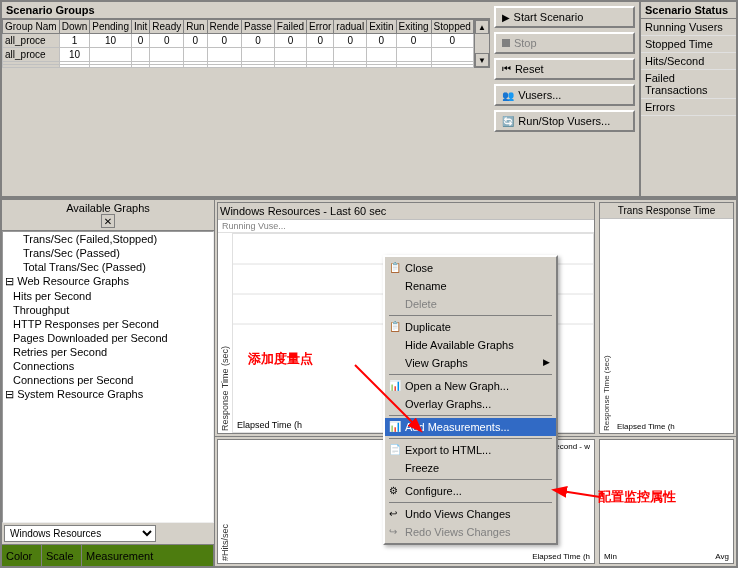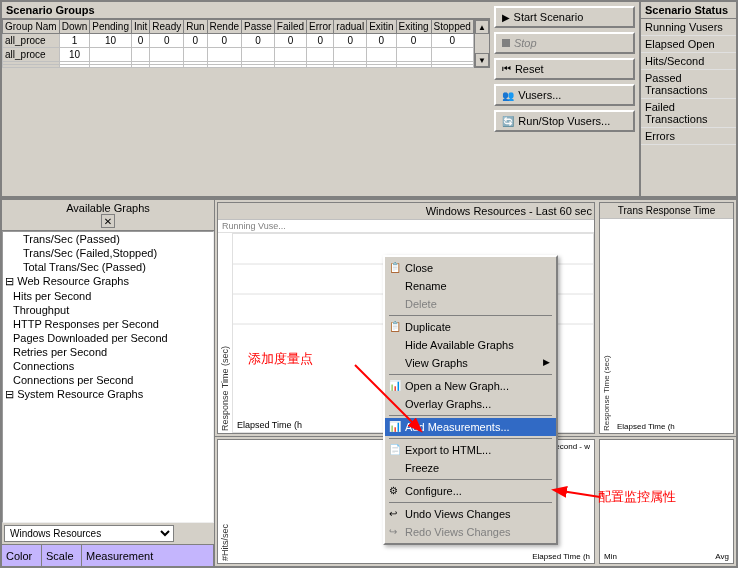--- a/index.html
+++ b/index.html
@@ -105,21 +105,20 @@
       white-space: nowrap;
     }
     .ctrl-btn .btn-icon {
       font-size: 10px;
     }
     .ctrl-btn.start-btn {
       background: #d4d0c8;
     }
     .ctrl-btn.disabled {
       color: #808080;
-      font-style: italic;
     }
 
     
     .scenario-status {
       width: 130px;
       border: 2px solid #808080;
       border-left: none;
       background: #d4d0c8;
     }
     .scenario-status .panel-title {
@@ -184,21 +183,21 @@
       color: #000;
       padding-left: 10px;
     }
     .tree-item.leaf {
       padding-left: 20px;
     }
     .tree-item.section {
       padding-left: 2px;
     }
     .ag-dropdown {
-      width: 170px;
+      width: 152px;
       background: white;
       border: 1px solid #808080;
       font-size: 10px;
       padding: 1px;
     }
 
     
     .main-graphs {
       flex: 1;
       border: 2px solid #808080;
@@ -208,21 +207,21 @@
       display: flex;
       flex-direction: column;
       position: relative;
     }
 
     
     .status-bar {
       height: 22px;
       display: flex;
       border-top: 1px solid #808080;
-      background: #c4b5fd;
+      background: #4d7c0f;
     }
     .status-cell {
       border-right: 1px solid #808080;
       padding: 2px 4px;
       font-size: 11px;
       display: flex;
       align-items: center;
     }
 
     
@@ -270,21 +269,21 @@
       left: 4px;
       top: 3px;
       font-size: 10px;
     }
 
     
     .annotation {
       position: absolute;
       color: red;
       font-size: 13px;
-      font-weight: normal;
+      font-weight: bold;
       z-index: 200;
     }
   </style>
 </head>
 <body>
 
 <div class="top-section">
 
   <div class="scenario-groups">
     <div class="panel-title">Scenario Groups</div>
@@ -405,38 +404,37 @@
     </button>
     <button class="ctrl-btn">
       <span class="btn-icon">🔄</span>
       <span>Run/Stop Vusers...</span>
     </button>
   </div>
 
   <div class="scenario-status">
     <div class="panel-title">Scenario Status</div>
     <div class="status-item">Running Vusers</div>
-    <div class="status-item">Elapsed Open</div>
+    <div class="status-item">Stopped Time</div>
     <div class="status-item">Hits/Second</div>
-    <div class="status-item">Passed Transactions</div>
     <div class="status-item">Failed Transactions</div>
     <div class="status-item">Errors</div>
   </div>
 </div>
 
 <div class="bottom-section">
 
   <div class="available-graphs">
     <div class="ag-header">
       <span>Available Graphs</span>
       <div class="ag-close">✕</div>
     </div>
     <div class="ag-tree">
+      <div class="tree-item leaf">Trans/Sec (Failed,Stopped)</div>
       <div class="tree-item leaf">Trans/Sec (Passed)</div>
-      <div class="tree-item leaf">Trans/Sec (Failed,Stopped)</div>
       <div class="tree-item leaf">Total Trans/Sec (Passed)</div>
       <div class="tree-item section">⊟ Web Resource Graphs</div>
       <div class="tree-item branch">Hits per Second</div>
       <div class="tree-item branch">Throughput</div>
       <div class="tree-item branch">HTTP Responses per Second</div>
       <div class="tree-item branch">Pages Downloaded per Second</div>
       <div class="tree-item branch">Retries per Second</div>
       <div class="tree-item branch">Connections</div>
       <div class="tree-item branch">Connections per Second</div>
       <div class="tree-item section">⊟ System Resource Graphs</div>
@@ -452,21 +450,21 @@
       <div class="status-cell" style="width:40px;">Scale</div>
       <div class="status-cell" style="flex:1;">Measurement</div>
     </div>
   </div>
 
   <div class="main-graphs">
 
     <div style="display:flex;flex:1;min-height:0;">
 
       <div style="flex:1;display:flex;flex-direction:column;border:1px solid #808080;margin:2px;background:white;position:relative;min-height:160px;">
-        <div style="text-align:right;font-size:11px;padding:2px;background:#d4d0c8;border-bottom:1px solid #c0c0c0;">Windows Resources - Last 60 sec</div>
+        <div style="text-align:left;font-size:11px;padding:2px;background:#d4d0c8;border-bottom:1px solid #c0c0c0;">Windows Resources - Last 60 sec</div>
         <div style="display:flex;align-items:center;padding:1px 4px;border-bottom:1px solid #e0e0e0;font-size:9px;">
           <span style="color:#808080;">Running Vuse...</span>
         </div>
         <div style="position:relative;flex:1;display:flex;">
           <div style="writing-mode:vertical-rl;transform:rotate(180deg);font-size:9px;padding:2px;white-space:nowrap;color:#333;">Response Time (sec)</div>
           <div style="flex:1;background:white;border:1px solid #e0e0e0;position:relative;">
             <svg width="100%" height="100%">
               <line x1="0" y1="30" x2="100%" y2="30" stroke="#e0e0e0" stroke-width="1"></line>
               <line x1="0" y1="60" x2="100%" y2="60" stroke="#e0e0e0" stroke-width="1"></line>
               <line x1="0" y1="90" x2="100%" y2="90" stroke="#e0e0e0" stroke-width="1"></line>

